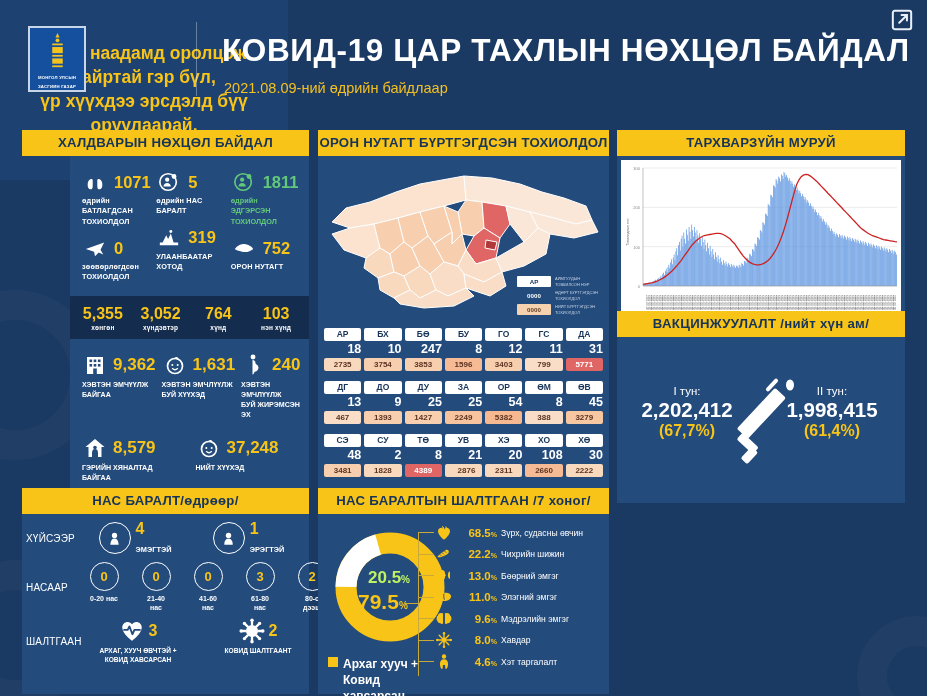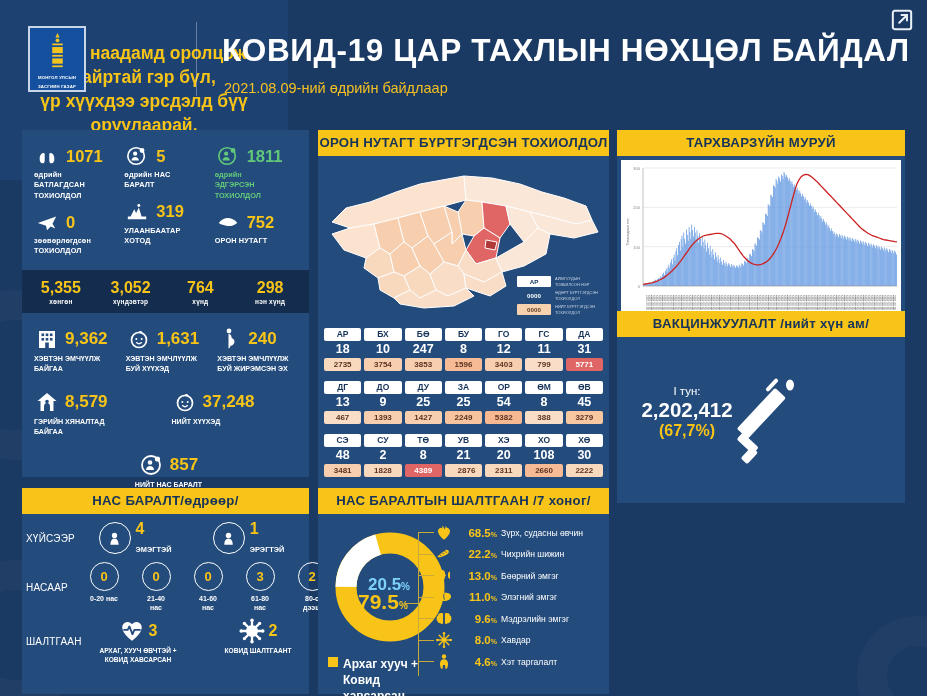--- a/index.html
+++ b/index.html
@@ -30,21 +30,21 @@
   .hdr-sub { position:absolute; left:224px; top:80px; color:#f5c021; font-size:14.5px; }
 
   
   .panel { position:absolute; }
   .ptitle { background:#f8c417; color:#16335a; font-weight:bold; text-align:center;
             font-size:13.2px; letter-spacing:.3px; height:26px; line-height:26px; }
   .pbody { background:#234b7c; }
 
   
   #p-infection { left:22px; top:130px; width:287px; }
-  #p-infection .pbody { height:347px; position:relative; }
+  #p-infection .pbody { height:347px; position:relative;margin-left:48px; }
   .stat-grid { display:flex; padding:14px 8px 2px 8px; }
   .stat-col { flex:1; }
   .stat-item { margin-bottom:9px; padding-left:4px;}
   .sline { display:flex; align-items:center; gap:6px; }
   .sicon { width:26px; height:24px; flex:none; display:flex; align-items:center; justify-content:center; }
   .svalY { color:#f8c417; font-weight:bold; font-size:16.5px; }
   .svalG { color:#63c97a; font-weight:bold; font-size:16.5px; }
   .slabel { color:#fff; font-size:7.3px; font-weight:bold; line-height:1.42; margin-top:2px; letter-spacing:.15px;}
   .slabelG { color:#63c97a; font-size:7.3px; font-weight:bold; line-height:1.42; margin-top:2px; }
   .sev-band { background:#142c4e; display:flex; padding:9px 4px 8px; margin-top:2px;}
@@ -74,21 +74,21 @@
             font-size:6.2px; font-weight:bold; border-radius:1px;}
   .lgchip.w { background:#fff; color:#1b3a63; }
   .lgchip.b { background:transparent; color:#fff; }
   .lgchip.p { background:#f7d2ae; color:#5e3a23; }
   .lgtxt { color:#c8d5e6; font-size:4px; line-height:1.3; }
   .prov-tbl { padding:2px 6px 4px; }
   .prow { display:flex; gap:3px; margin-bottom:3px; }
   .pcell { flex:1; }
   .pabbr { background:#fff; color:#16335a; font-size:8.5px; font-weight:bold;
            text-align:center; height:13px; line-height:13px; border-radius:2px; }
-  .pnew { color:#fff; font-size:12.5px; font-weight:bold; text-align:center; height:17px; line-height:17px;}
+  .pnew { color:#fff; font-size:12.5px; font-weight:bold; text-align:right; height:17px; line-height:17px;}
   .ptot { font-size:8px; font-weight:bold; text-align:center; height:13px; line-height:13px;
           border-radius:2px; color:#5b3322; }
   .prow-gap { height:7px; }
 
   
   #p-chart { left:617px; top:130px; width:288px; }
   #p-chart .pbody { height:170px; padding:4px; }
   .chart-box { background:#fff; width:100%; height:100%; position:relative; }
 
   
@@ -114,21 +114,21 @@
   .age-item { text-align:center; width:52px; }
   .age-lab { color:#fff; font-size:7px; font-weight:bold; margin-top:3px; line-height:1.3; }
   .cause-item { display:flex; flex-direction:column; align-items:center; width:120px;}
   .cause-top { display:flex; align-items:center; gap:4px; }
   .cause-lab { color:#fff; font-size:6.6px; font-weight:bold; text-align:center; margin-top:3px; line-height:1.35;}
 
   
   #p-causes { left:318px; top:488px; width:291px; }
   #p-causes .pbody { height:180px; position:relative; padding:6px; }
   .donut-wrap { position:absolute; left:10px; top:14px; width:124px; }
-  .donut-lbl-a { position:absolute; left:40px; top:40px; color:#7dd3fc; font-size:17px; font-weight:bold;margin-top:7px;}
+  .donut-lbl-a { position:absolute; left:40px; top:40px; color:#bef264; font-size:17px; font-weight:bold;}
   .donut-lbl-b { position:absolute; left:30px; top:62px; color:#f8c417; font-size:21px; font-weight:bold;}
   .sufx { font-size:10px; }
   .lg2 { display:flex; gap:5px; margin-top:6px; align-items:flex-start;}
   .lg2sq { width:10px; height:10px; flex:none; margin-top:1px;}
   .lg2tx { color:#fff; font-size:12px; font-weight:bold; line-height:1.35;}
   .dis-list { position:absolute; left:116px; top:8px; width:168px; }
   .dis-row { display:flex; align-items:center; height:21.5px; gap:4px;}
   .dis-ic { width:19px; height:18px; flex:none; display:flex; align-items:center; justify-content:center;}
   .dis-pc { color:#f8c417; font-weight:bold; font-size:11.5px; width:40px; text-align:right; }
   .dis-pc .ps { font-size:7px; }
@@ -166,20 +166,21 @@
       <div class="logo-cap">МОНГОЛ УЛСЫН</div>
       <div class="logo-cap">ЗАСГИЙН ГАЗАР</div>
     </div>
   </div>
   <div class="hdr-sep"></div>
   <div class="hdr-title">КОВИД-19 ЦАР ТАХЛЫН НӨХЦӨЛ БАЙДАЛ</div>
   <div class="hdr-sub">2021.08.09-ний өдрийн байдлаар</div>
 </div>
 
 <div class="panel" id="p-infection">
+  <div class="ptitle">ХАЛДВАРЫН НӨХЦӨЛ БАЙДАЛ</div>
   <div class="pbody">
     <div class="stat-grid" id="stat-grid">
         <div class="stat-col">
           <div class="stat-item">
         <div class="sline">
               <span class="sicon">
                 <svg viewBox="0 0 24 24" width="22" height="22">
                   <path d="M12 3v9M7 9c-2 1-3 3-3 6s1 5 3 5 2.5-1.5 2.5-4V10C9.5 9 8 8.4 7 9Zm10 0c2 1 3 3 3 6s-1 5-3 5-2.5-1.5-2.5-4V10c0-1 1.5-1.6 2.5-1Z" fill="#ffffff"></path>
                 </svg>
               </span>
@@ -262,21 +263,21 @@
         </div>
         <div class="sev">
      <div class="sev-v">3,052</div>
      <div class="sev-l">хүндэвтэр</div>
         </div>
         <div class="sev">
      <div class="sev-v">764</div>
      <div class="sev-l">хүнд</div>
         </div>
         <div class="sev">
-     <div class="sev-v">298</div>
+     <div class="sev-v">103</div>
      <div class="sev-l">нэн хүнд</div>
         </div>
       </div>
     <div class="hosp" id="hosp-grid">
         <div class="hrow">
           <div class="hcell">
       <div class="hline">
               <span class="hicon">
                 <svg viewBox="0 0 24 24" width="24" height="24">
                   <rect x="4" y="4" width="16" height="17" fill="#ffffff"></rect>
@@ -950,20 +951,25 @@
         <rect x="24" y="76" width="9" height="16" rx="2" transform="rotate(43 28 84)"></rect>
         <rect x="49" y="6" width="4" height="16" rx="2" transform="rotate(43 51 14)"></rect>
         <ellipse cx="69" cy="14" rx="4" ry="5.5"></ellipse>
       </g>
     </svg>
     <div class="vax-dose" style="left:10px; top:48px; width:120px;">
       <div class="vd-label">I тун:</div>
       <div class="vd-num">2,202,412</div>
       <div class="vd-pct">(67,7%)</div>
     </div>
+    <div class="vax-dose" style="right:8px; top:48px; width:130px;">
+      <div class="vd-label">II тун:</div>
+      <div class="vd-num">1,998,415</div>
+      <div class="vd-pct">(61,4%)</div>
+    </div>
   </div>
 </div>
 
 <div class="panel" id="p-deaths">
   <div class="ptitle">НАС БАРАЛТ/өдрөөр/</div>
   <div class="pbody">
     <div class="drow">
       <div class="drow-lbl">ХҮЙСЭЭР</div>
       <div class="drow-items" id="gender-items">
           <div class="gitem">

